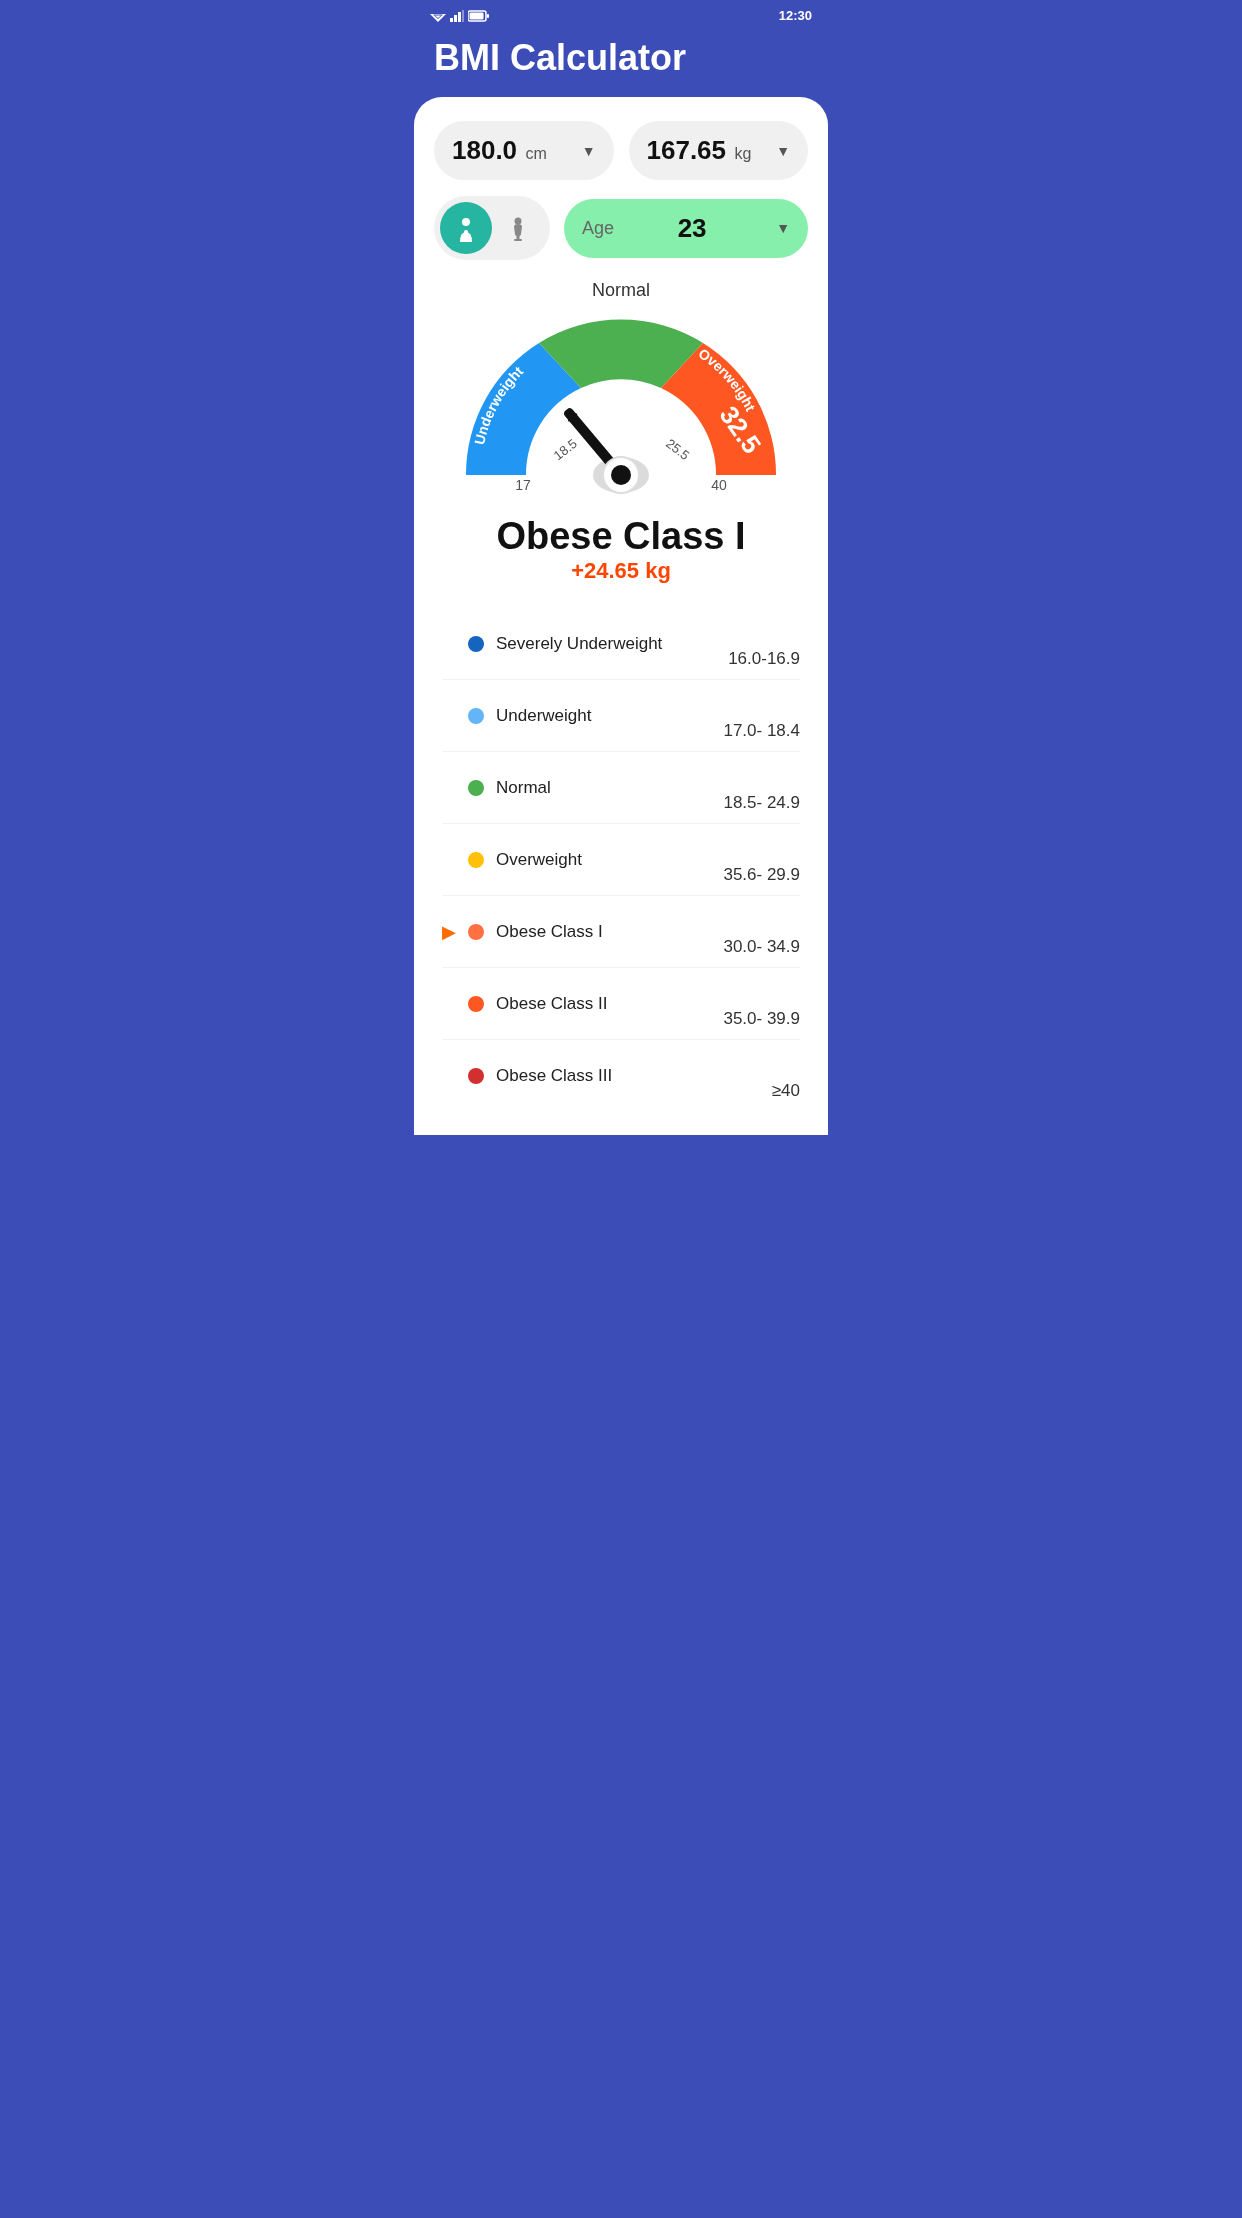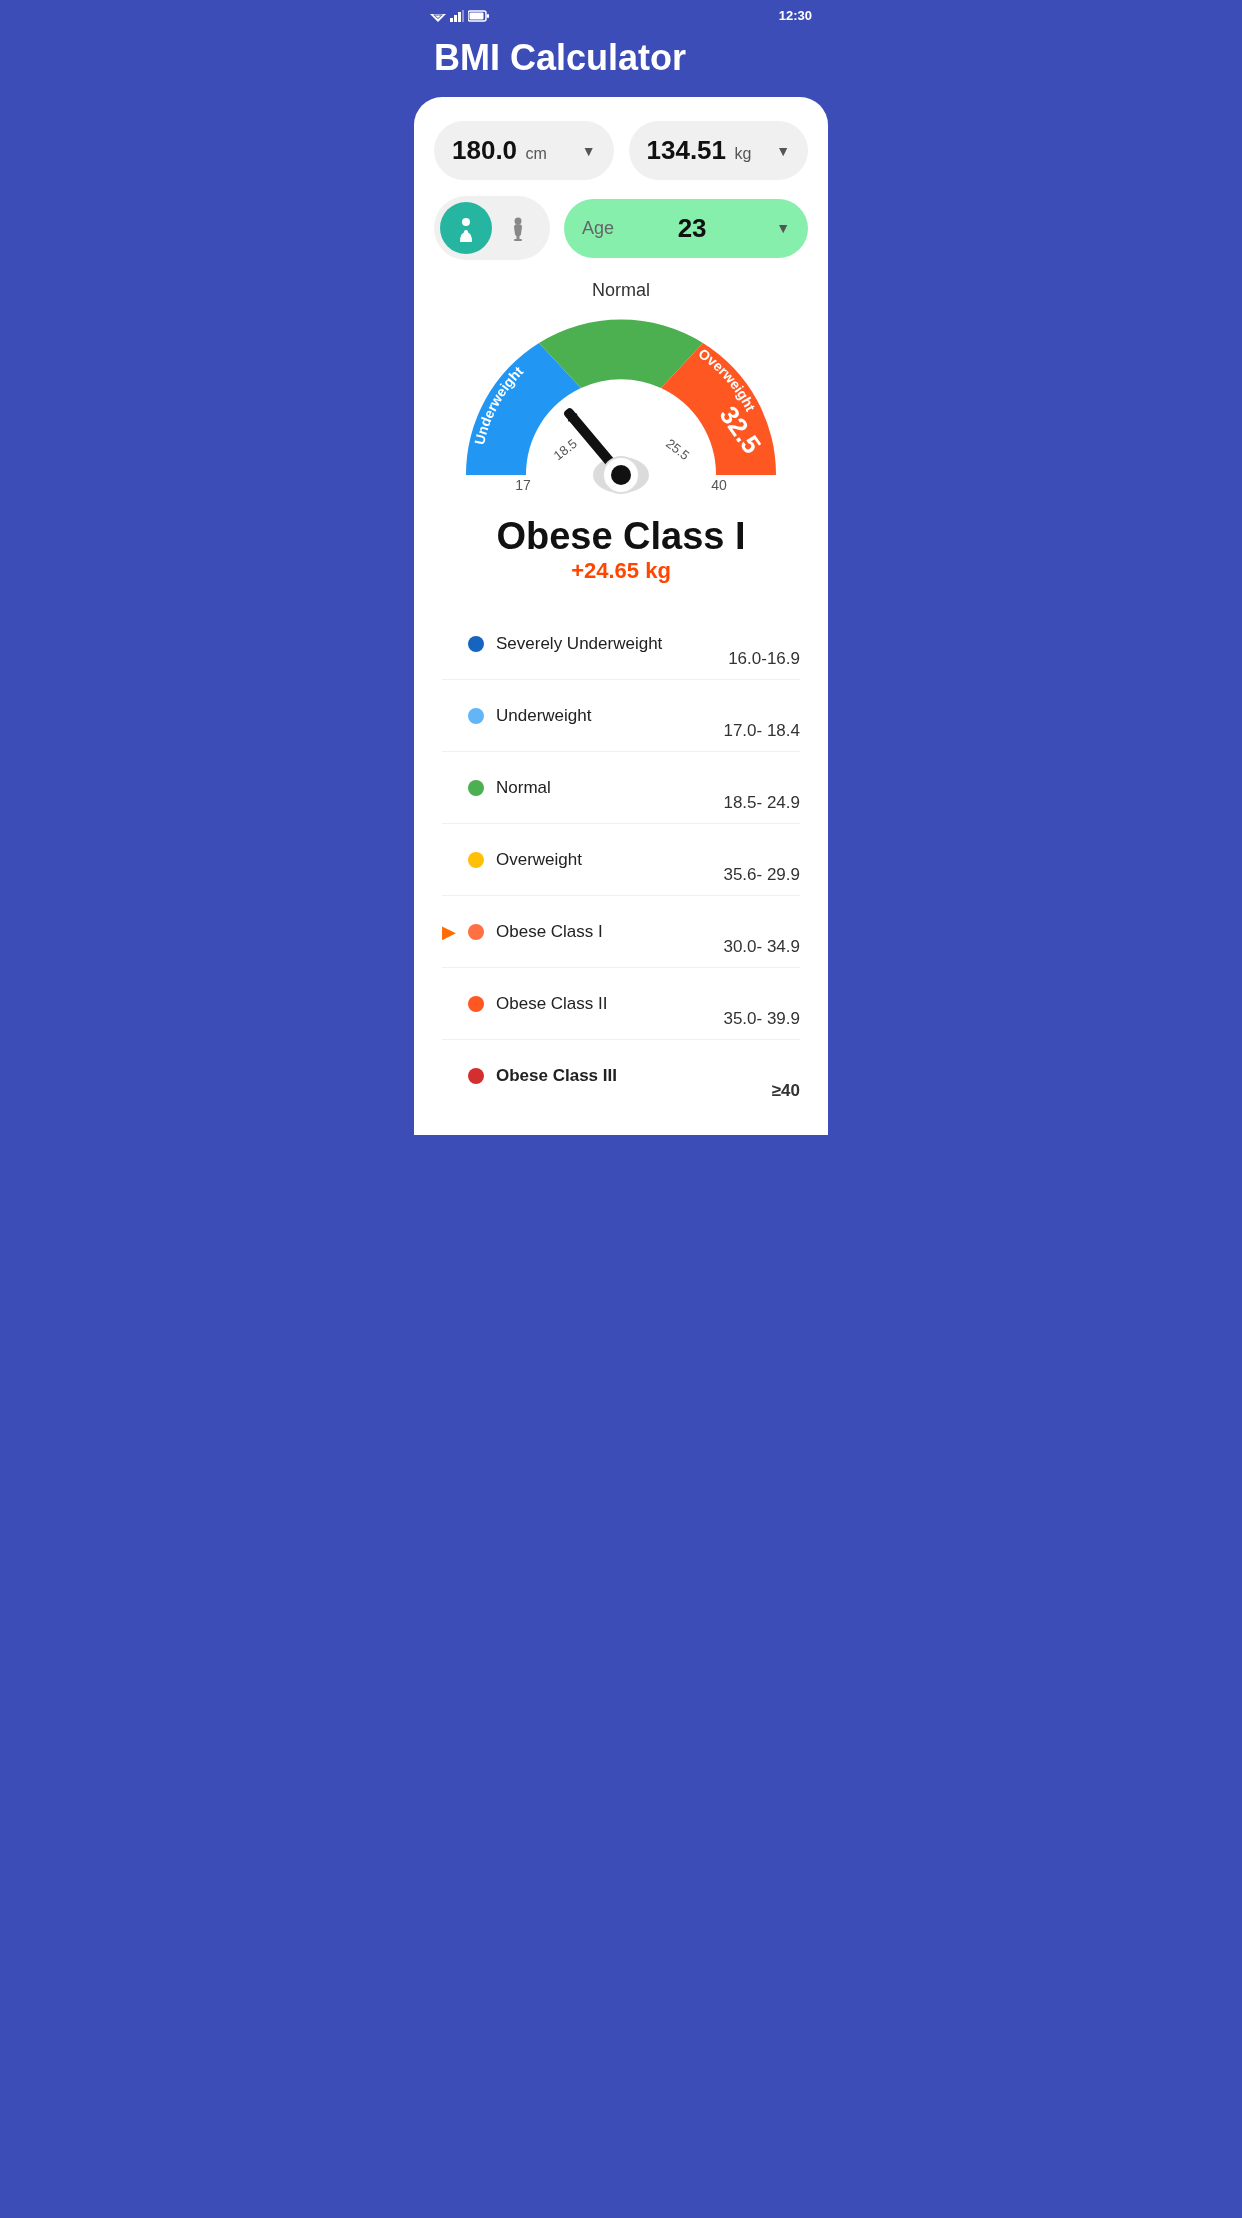--- a/index.html
+++ b/index.html
@@ -164,21 +164,20 @@
       padding: 0 8px;
     }
     .category-row {
       display: flex;
       align-items: center;
       padding: 10px 0;
       border-bottom: 1px solid #f0f0f0;
     }
     .category-row:last-child {
       border-bottom: none;
-      font-weight: bold;
     }
     .indicator-arrow {
       font-size: 18px;
       color: #ff6b00;
       width: 24px;
       margin-right: 2px;
     }
     .dot {
       width: 16px;
       height: 16px;
@@ -235,21 +234,21 @@
   <div class="inputs-row">
     <div class="input-pill">
       <span>
         <span class="input-value">180.0</span>
         <span class="input-unit">cm</span>
       </span>
       <span class="chevron">▼</span>
     </div>
     <div class="input-pill">
       <span>
-        <span class="input-value">134.51</span>
+        <span class="input-value">167.65</span>
         <span class="input-unit">kg</span>
       </span>
       <span class="chevron">▼</span>
     </div>
   </div>
 
   <div class="controls-row">
     <div class="gender-toggle">
       <div class="gender-btn active">
 

